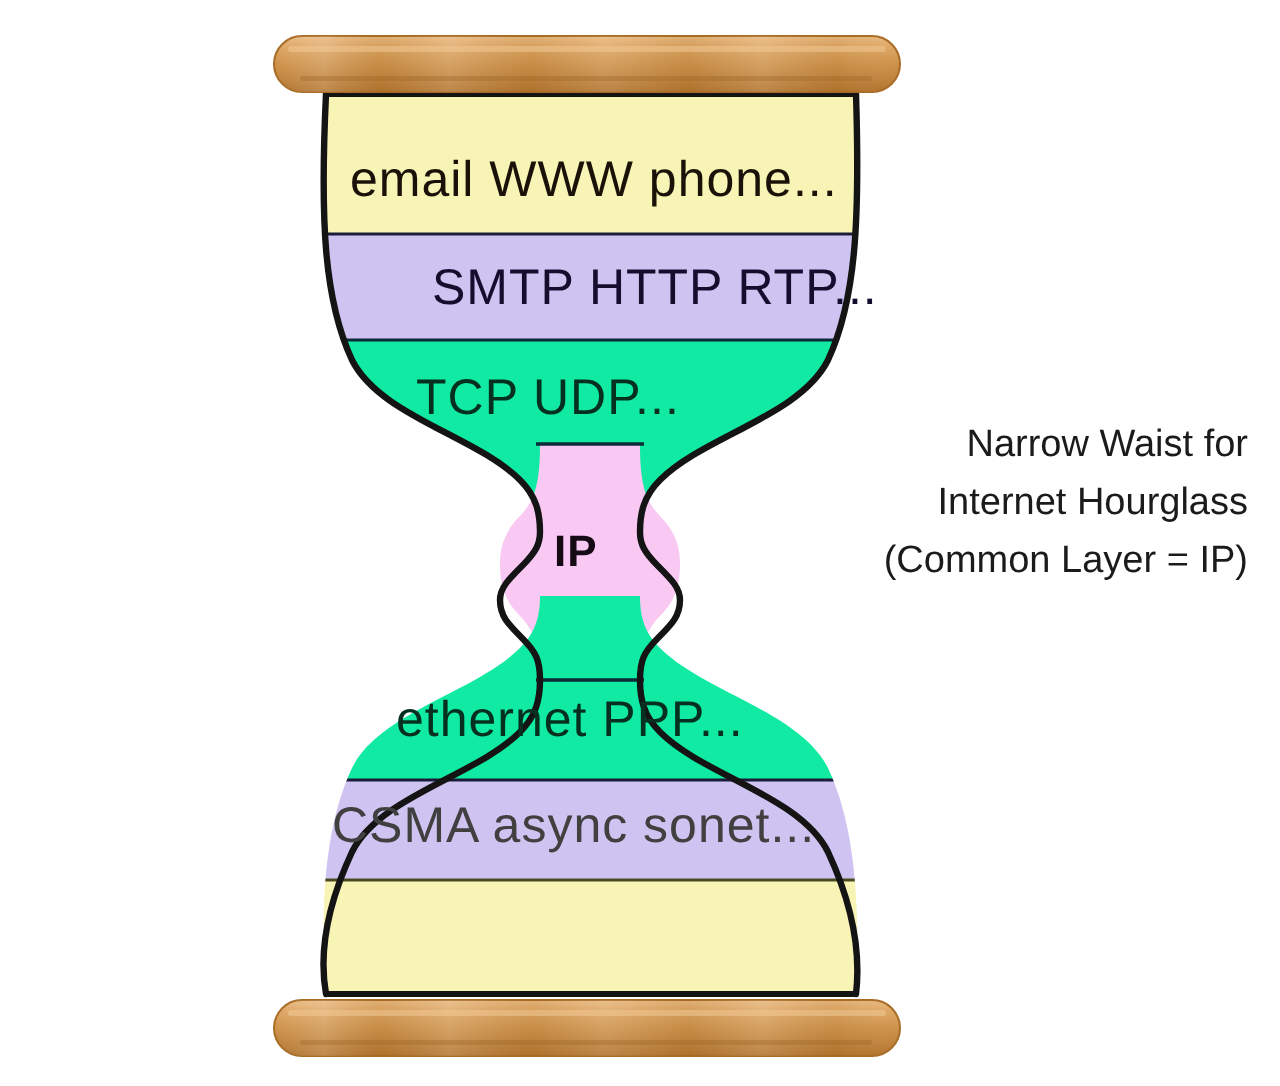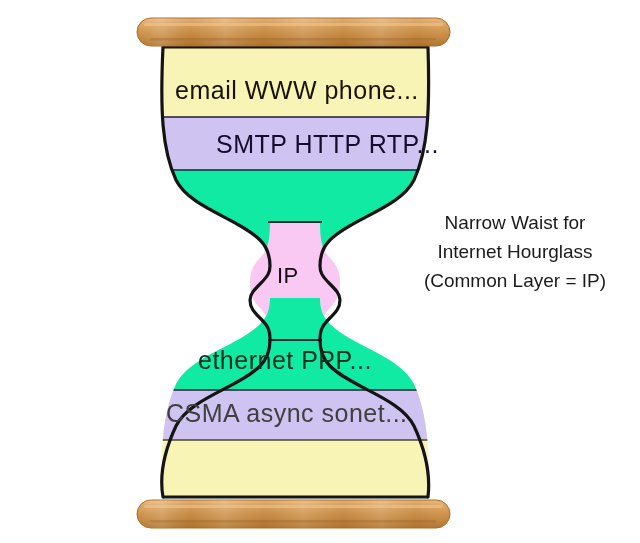--- a/index.html
+++ b/index.html
@@ -23,21 +23,21 @@
   .lbl-app{
     left:175px;top:76px;font-size:25px;color:#1a1208;
   }
   .lbl-proto{
     left:176px;top:130px;font-size:25px;color:#140d2e;margin-left:40px;
   }
   .lbl-transport{
     left:208px;top:185px;font-size:25px;color:#05301f;
   }
   .lbl-ip{
-    left:277px;top:263px;font-size:22px;font-weight:normal;color:#160a14;
+    left:277px;top:263px;font-size:22px;font-weight:bold;color:#160a14;
   }
   .lbl-link{
     left:198px;top:346px;font-size:25px;color:#05301f;
   }
   .lbl-mac{
     left:166px;top:399px;font-size:25px;color:#404040;
   }
   .lbl-phys{
     left:171px;top:452px;font-size:25px;color:#1a1208;
   }
@@ -45,21 +45,21 @@
   #annotation{
     position:absolute;
     left:406px;top:208px;
     width:218px;
     text-align:center;
     font-family:"Liberation Sans", sans-serif;
     font-size:19px;
     line-height:29px;
     color:#1b1b1b;
   }
-  #annotation div{white-space:nowrap;}
+  #annotation div{white-space:nowrap;text-align:right;}
 </style>
 </head>
 <body>
 
 <div id="stage">
 
   <svg id="hourglass-svg" viewBox="0 0 640 543">
     <defs>
 
       <linearGradient id="woodGrad" x1="0" y1="0" x2="0" y2="1">
@@ -187,20 +187,21 @@
     <g>
       <rect x="137" y="500" width="313" height="28" rx="14" ry="14" fill="url(#woodGrad)" stroke="#a96c27" stroke-width="1"></rect>
       <rect x="137" y="500" width="313" height="28" rx="14" ry="14" fill="url(#woodStreak)"></rect>
       <rect x="144" y="505" width="299" height="3" rx="1.5" fill="#f0c894" opacity="0.55"></rect>
       <rect x="150" y="520" width="286" height="2.5" rx="1.2" fill="#9c6421" opacity="0.35"></rect>
     </g>
   </svg>
 
   <div class="layer-label lbl-app">email  WWW  phone...</div>
   <div class="layer-label lbl-proto">SMTP  HTTP  RTP...</div>
+  <div class="layer-label lbl-transport">TCP  UDP...</div>
   <div class="layer-label lbl-ip">IP</div>
   <div class="layer-label lbl-link">ethernet   PPP...</div>
   <div class="layer-label lbl-mac">CSMA  async  sonet...</div>
 
   <div id="annotation">
     <div>Narrow Waist for</div>
     <div>Internet Hourglass</div>
     <div>(Common Layer = IP)</div>
   </div>
 

